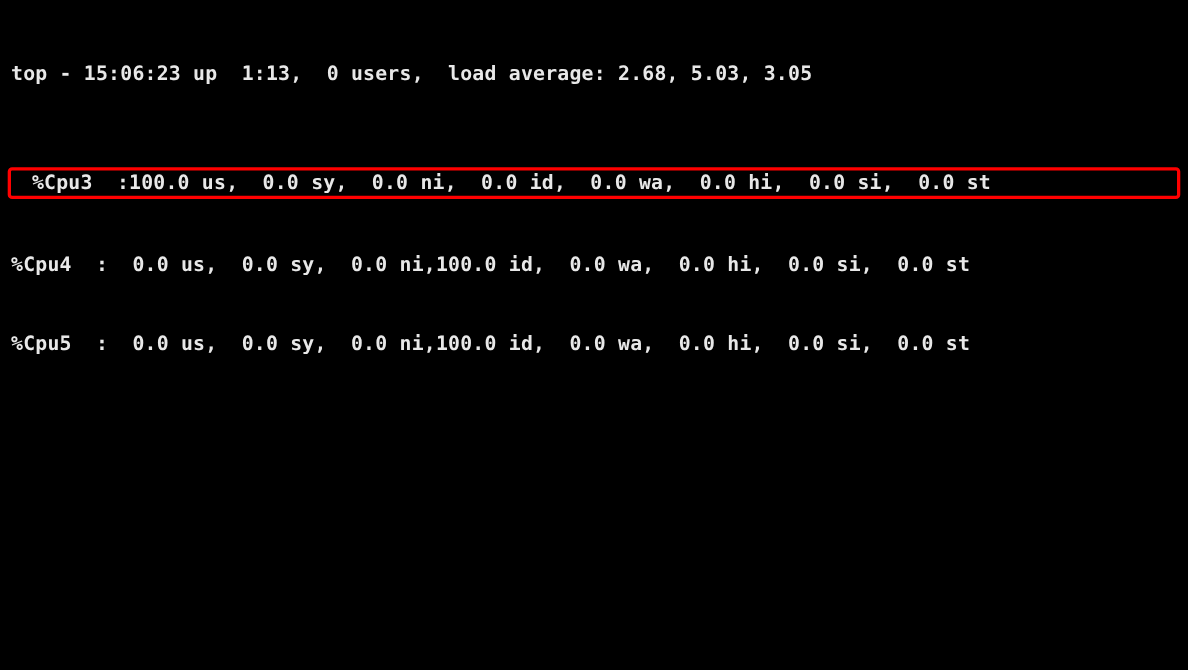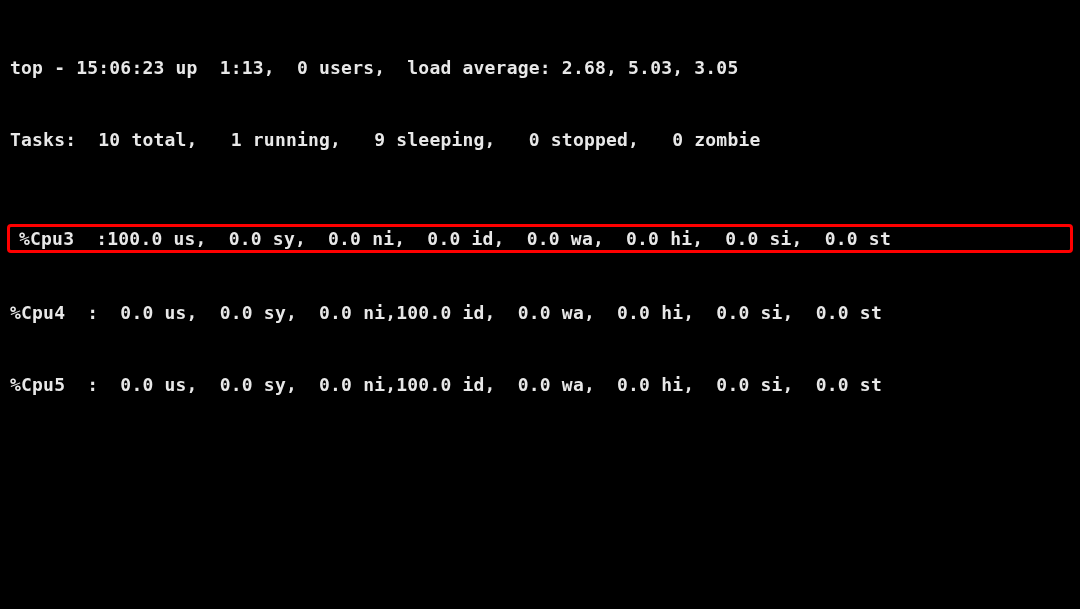--- a/index.html
+++ b/index.html
@@ -21,35 +21,34 @@
     position:relative;
     font-weight:bold;
   }
   .line{
     white-space:pre;
   }
   .hl{
     box-sizing:border-box;
     border:3px solid #ff0000;
     border-radius:4px;
-    padding-left:9px;
+    padding-left:19px;
     margin-left:-3px;
     margin-right:-3px;
     line-height:24px;
     height:29px;
     display:flex;
     align-items:center;
   }
 </style>
 </head>
 <body>
 
 <div class="screen">
   <div class="line">top - 15:06:23 up  1:13,  0 users,  load average: 2.68, 5.03, 3.05</div>
-  <div class="line">Tasks:  10 total,   1 running,   9 sleeping,   0 stopped,   0 zombie</div>
 
   <div class="hl">
     <span class="line">%Cpu3  :100.0 us,  0.0 sy,  0.0 ni,  0.0 id,  0.0 wa,  0.0 hi,  0.0 si,  0.0 st</span>
   </div>
   <div class="line">%Cpu4  :  0.0 us,  0.0 sy,  0.0 ni,100.0 id,  0.0 wa,  0.0 hi,  0.0 si,  0.0 st</div>
   <div class="line">%Cpu5  :  0.0 us,  0.0 sy,  0.0 ni,100.0 id,  0.0 wa,  0.0 hi,  0.0 si,  0.0 st</div>
   
   
   
   

